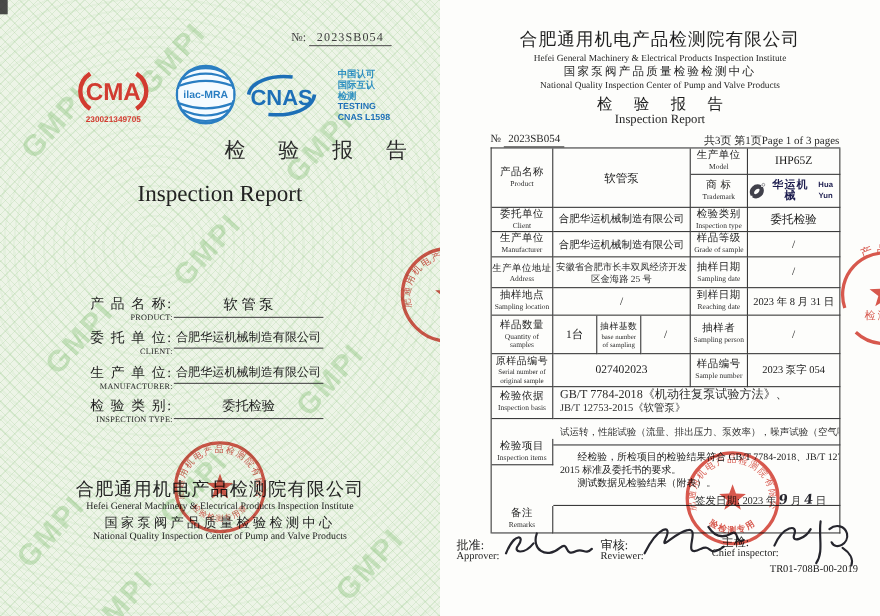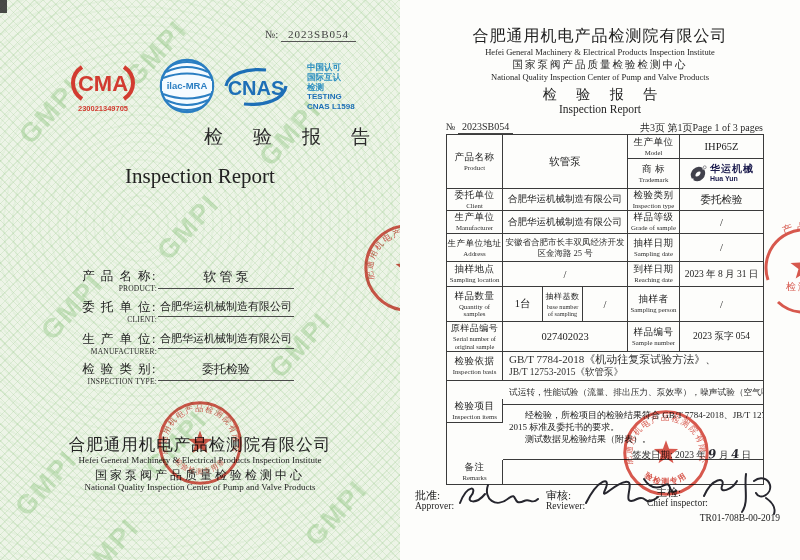--- a/index.html
+++ b/index.html
@@ -60,21 +60,21 @@
       box-sizing:border-box;display:flex;flex-direction:column;align-items:center;justify-content:center;
       text-align:center;overflow:hidden;}
   .cl{font-size:9.5px;color:#1d1d1d;letter-spacing:.5px;line-height:11px;white-space:nowrap;}
   .el{font-size:6.8px;color:#2e2e2e;line-height:7.5px;margin-top:1px;}
   .tv{font-size:10.5px;color:#1b1b1b;}
   .tv-sm{font-size:9.5px;color:#1b1b1b;}
   .wide{align-items:flex-start;text-align:left;padding:2px 4px 2px 6px;justify-content:center;}
   .wide div{white-space:nowrap;}
   .addr{font-size:8.5px;line-height:11px;padding:0 2px;}
   .brand{display:flex;align-items:center;gap:3px;}
-  .brand-txt{display:flex;flex-direction:column;align-items:flex-start;line-height:10px;}
+  .brand-txt{display:flex;align-items:flex-start;line-height:10px;}
   .brand-cn{font-size:10px;font-weight:bold;color:#1c1c4e;letter-spacing:1px;font-family:"Liberation Sans",sans-serif;}
   .brand-en{font-size:7px;font-weight:bold;color:#1c1c4e;font-family:"Liberation Sans",sans-serif;}
   .concl-line{font-size:9px;line-height:12px;color:#1b1b1b;}
   .ind{text-indent:16px;}
   .date-line{font-size:9.5px;margin-top:2px;align-self:flex-end;padding-right:8px;}
   .hand{font-family:"DejaVu Serif",serif;font-style:italic;font-weight:bold;font-size:12px;color:#26262e;
         display:inline-block;transform:rotate(-6deg);}
   .ft-cn{position:absolute;font-size:11px;color:#1e1e1e;}
   .ft-en{position:absolute;font-size:9.5px;color:#1e1e1e;}
   .sig{position:absolute;}

